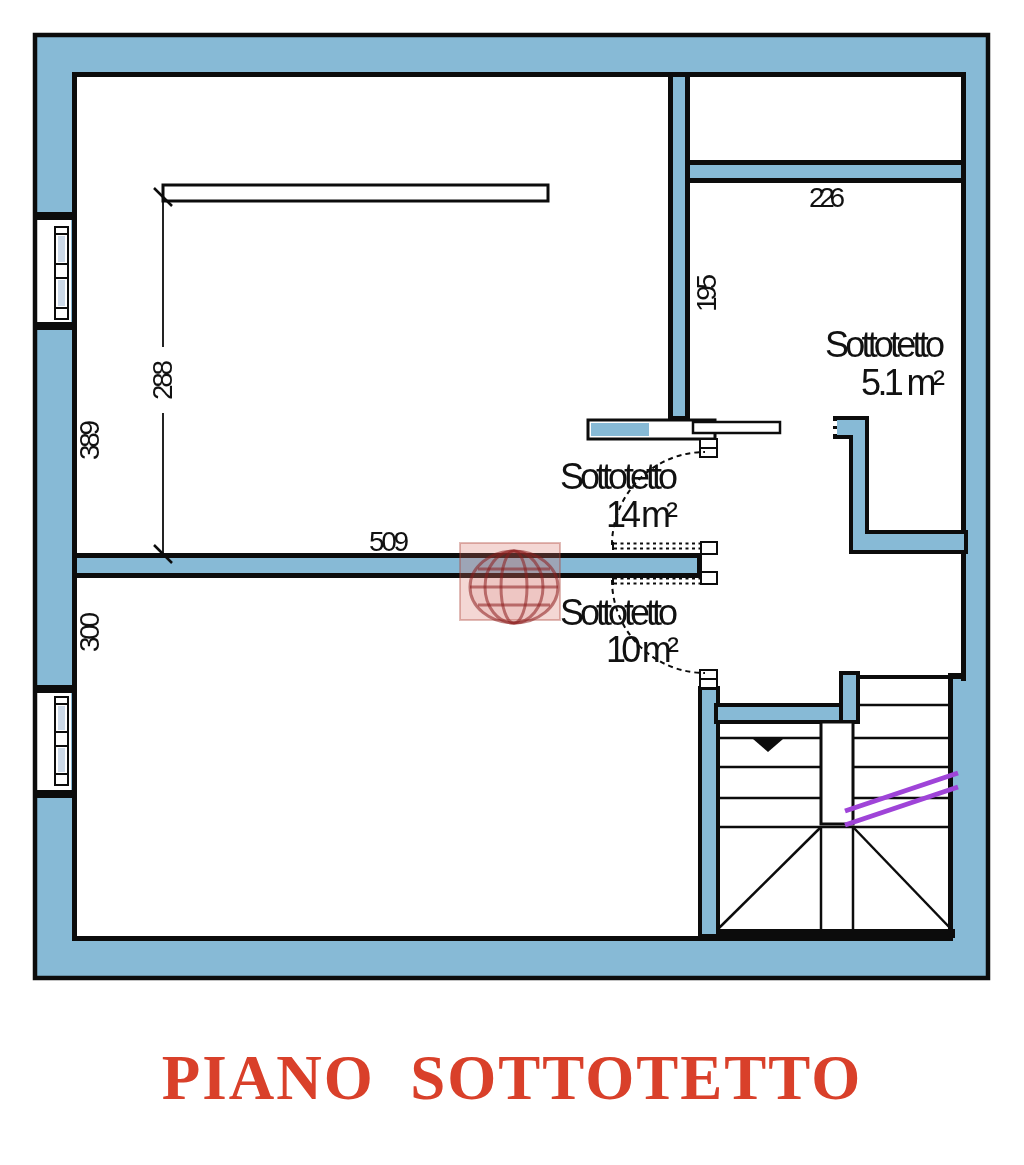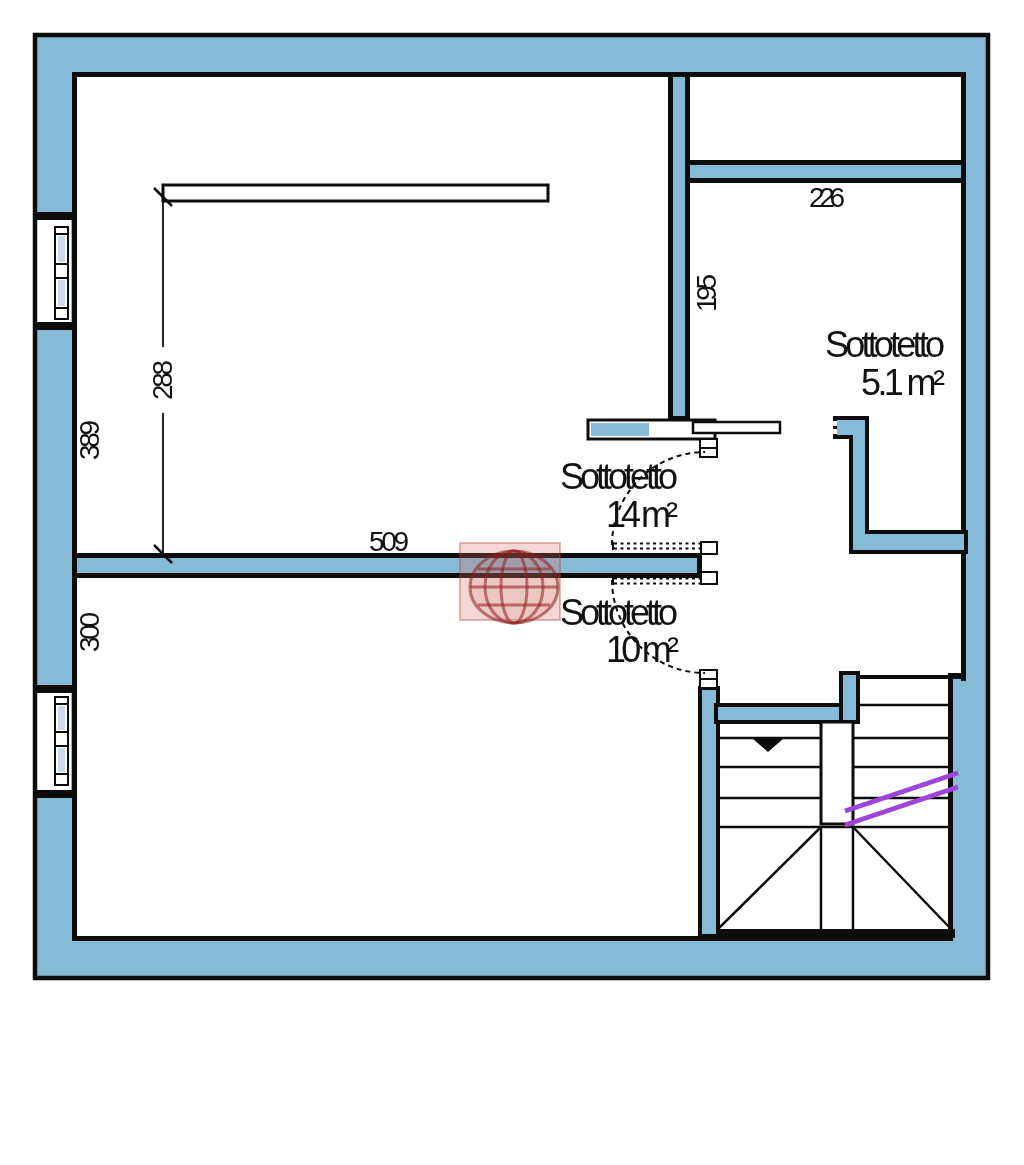--- a/index.html
+++ b/index.html
@@ -167,13 +167,14 @@
       <ellipse cx="514" cy="587" rx="44" ry="36" fill="rgba(200,80,70,0.12)"></ellipse>
       <ellipse cx="514" cy="587" rx="29" ry="36"></ellipse>
       <ellipse cx="514" cy="587" rx="13" ry="36"></ellipse>
       <line x1="478" y1="569" x2="550" y2="569"></line>
       <line x1="470" y1="587" x2="558" y2="587"></line>
       <line x1="478" y1="605" x2="550" y2="605"></line>
     </g>
   </g>
 </svg>
 
+  <div id="plan-title">PIANO  SOTTOTETTO</div>
 </div>
 
 </body></html>

